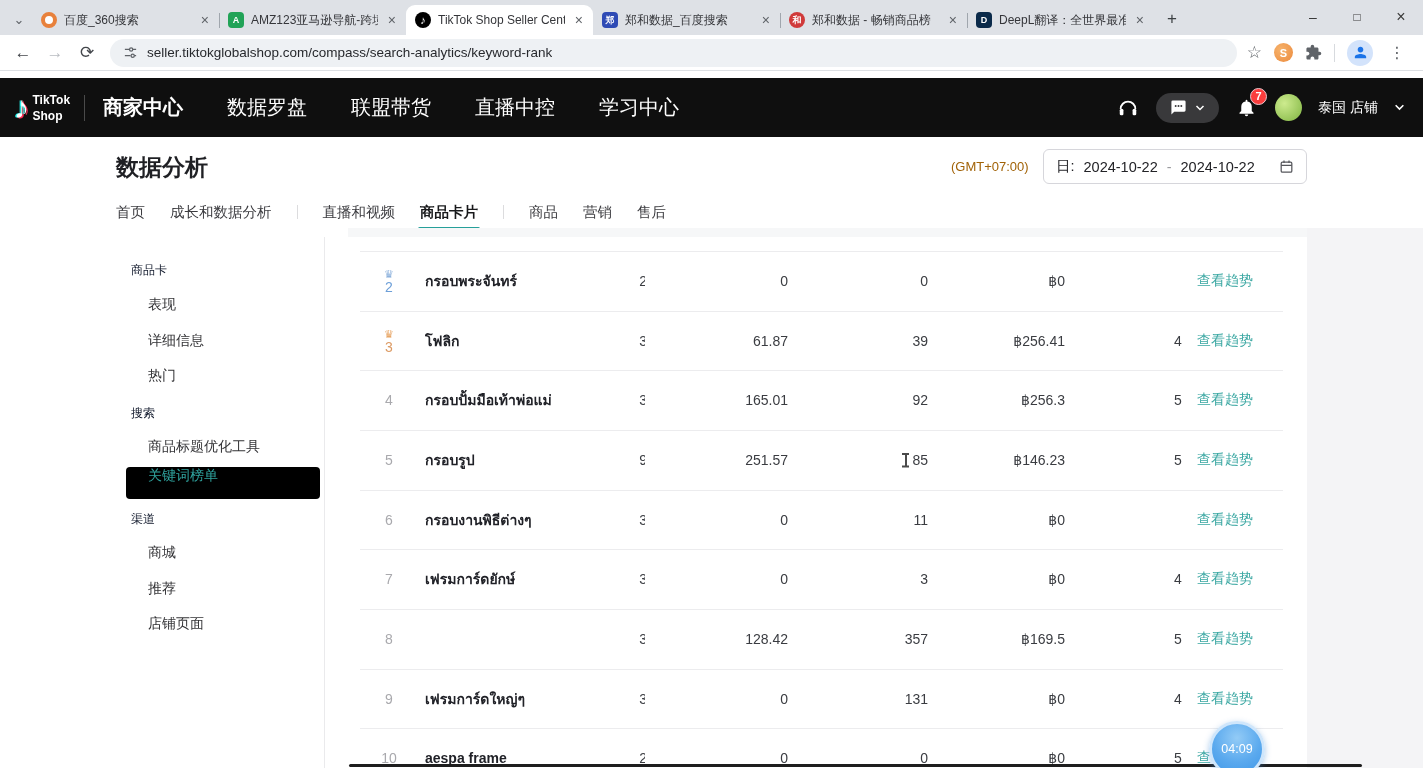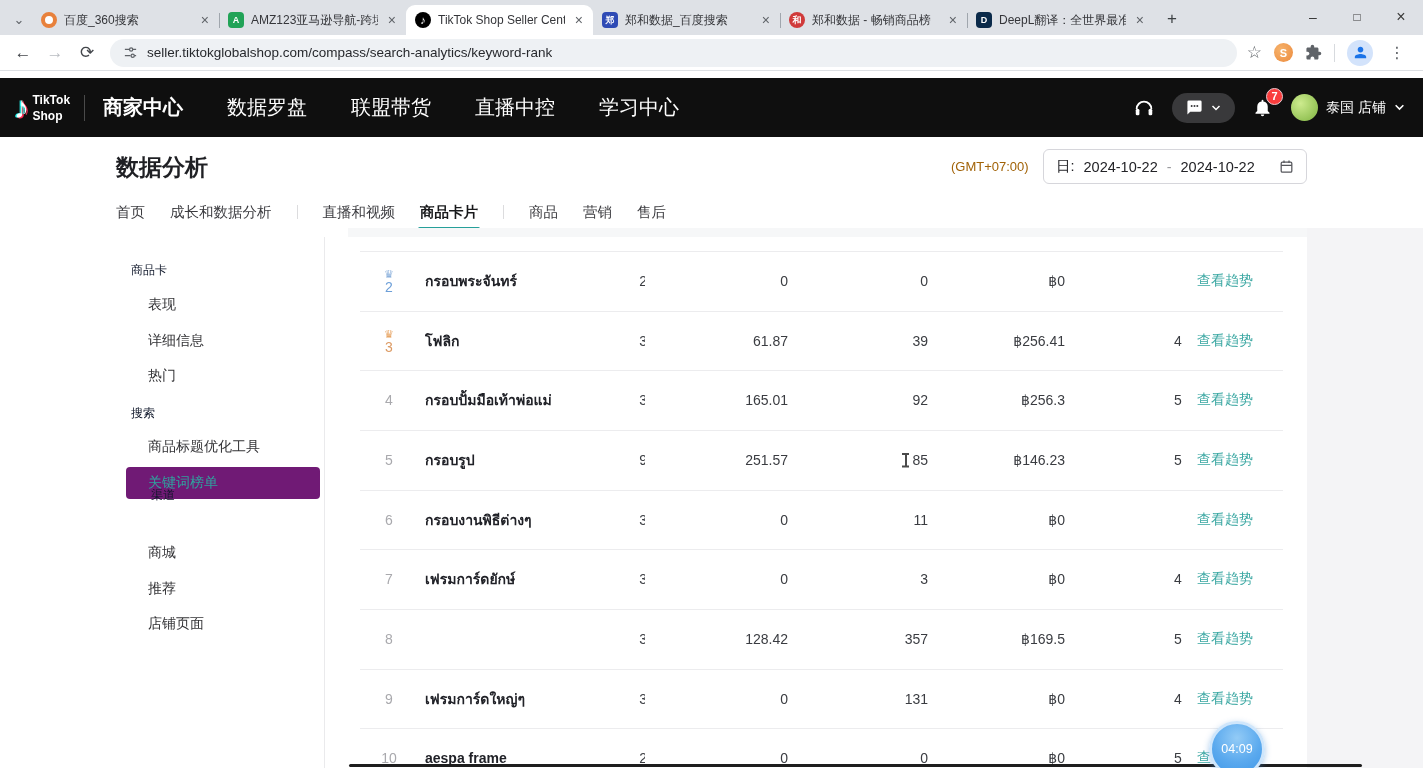--- a/index.html
+++ b/index.html
@@ -47,21 +47,21 @@
   .logo-note { font-size:31px; line-height:30px; color:#fff; text-shadow:-1.5px 0 0 #25f4ee, 1.5px 1px 0 #fe2c55; }
   .logo-text { font-size:12px; font-weight:700; line-height:16px; }
   .hdr-div { width:1px; height:26px; background:#4a4a4a; margin:0 18px 0 14px; }
   .hnav { display:flex; align-items:center; gap:44px; }
   .hnav .main { font-size:20px; font-weight:700; }
   .hnav .itm { font-size:20px; font-weight:500; }
   .hdr-right { margin-left:auto; display:flex; align-items:center; gap:17px; }
   .chatpill { width:63px; height:30px; background:#39393b; border-radius:16px; display:flex; align-items:center; justify-content:center; gap:8px; }
   .bellwrap { position:relative; width:22px; height:24px; }
   .badge { position:absolute; top:-8px; right:-9px; min-width:17px; height:17px; border-radius:9px; background:#fa3d3d; border:1px solid #e9c8cf; color:#fff; font-size:11px; font-weight:700; display:flex; align-items:center; justify-content:center; padding:0 3px; }
-  .shop { display:flex; align-items:center; gap:8px; font-size:14px; }
+  .shop { display:flex; align-items:center; gap:16px; font-size:14px; }
   .shop-av { width:27px; height:27px; border-radius:50%; background:radial-gradient(circle at 35% 35%, #cdeb8e, #7fb441); display:flex; align-items:center; justify-content:center; color:#54722b; font-size:8px; font-weight:bold; }
 
   
   .pagetitle { position:absolute; left:116px; top:152px; font-size:23px; font-weight:600; color:#1f2024; }
   .gmt { position:absolute; left:951px; top:159px; font-size:13px; color:#a16207; }
   .datebox { position:absolute; left:1043px; top:149px; width:264px; height:35px; background:#fff; border:1px solid #d6d6db; border-radius:6px; display:flex; align-items:center; padding:0 12px; gap:9px; font-size:14.5px; color:#232327; }
   .datebox .pfx { font-weight:400; }
   .datebox .dt { font-weight:500; }
   .datebox .sep { color:#9b9b9f; }
   .datebox .cal { margin-left:auto; display:flex; }
@@ -74,21 +74,21 @@
   .pdiv { width:1px; height:14px; background:#dcdcde; }
 
   
   .graystrip { position:absolute; left:348px; top:228px; width:959px; height:9px; background:#f6f7f8; }
   .graypanel { position:absolute; left:1307px; top:228px; width:116px; height:540px; background:#f4f4f6; }
   .sideborder { position:absolute; left:324px; top:237px; width:1px; height:531px; background:#eaeaec; }
 
   
   .sec { position:absolute; left:131px; font-size:12px; color:#0f172a; }
   .sitem { position:absolute; left:148px; font-size:14px; color:#333336; cursor:pointer; white-space:nowrap; }
-  .active-pill { position:absolute; left:126px; top:467px; width:194px; height:32px; background:#701a75; border-radius:4px; display:flex; align-items:center; padding-left:22px; font-size:14px; color:#2fa39e; cursor:pointer; }
+  .active-pill { position:absolute; left:126px; top:467px; width:194px; height:32px; background:#000000; border-radius:4px; display:flex; align-items:flex-start; padding-left:22px; font-size:14px; color:#2fa39e; cursor:pointer; }
 
   
   .tbl { position:absolute; left:360px; top:237px; width:923px; height:531px; overflow:hidden; background:#fff; }
   .hline { position:absolute; left:0; width:923px; height:1px; background:#ececee; z-index:3; }
   .trow { position:absolute; left:0; width:923px; height:60px; z-index:1; }
   .c { position:absolute; top:0; height:60px; display:flex; align-items:center; font-size:14px; color:#3a3c41; }
   .c-rank { left:6px; width:46px; flex-direction:column; justify-content:center; color:#a9a9ad; line-height:14px; gap:1px; }
   .crown { font-size:11px; line-height:10px; }
   .crown.c2 { color:#8fb3dd; } .rk2 { color:#6d9fd8; }
   .crown.c3 { color:#e8a768; } .rk3 { color:#dc9a63; }
@@ -276,21 +276,21 @@
 
   <div class="sec" style="top:262px;">商品卡</div>
   <div class="sitem" style="top:296px;">表现</div>
   <div class="sitem" style="top:332px;">详细信息</div>
   <div class="sitem" style="top:367px;">热门</div>
   <div class="sec" style="top:405px;">搜索</div>
   <div class="sitem" style="top:438px;">商品标题优化工具</div>
   <div class="active-pill">
     <span>关键词榜单</span>
   </div>
-  <div class="sec" style="top:487px;margin-left:20px;">渠道</div>
+  <div class="sec" style="top:511px;">渠道</div>
   <div class="sitem" style="top:544px;">商城</div>
   <div class="sitem" style="top:580px;">推荐</div>
   <div class="sitem" style="top:615px;">店铺页面</div>
 
   <div class="tbl">
 
     <div class="hline" style="top:14px"></div>
     <div class="hline" style="top:74px"></div>
     <div class="hline" style="top:133px"></div>
     <div class="hline" style="top:193px"></div>

